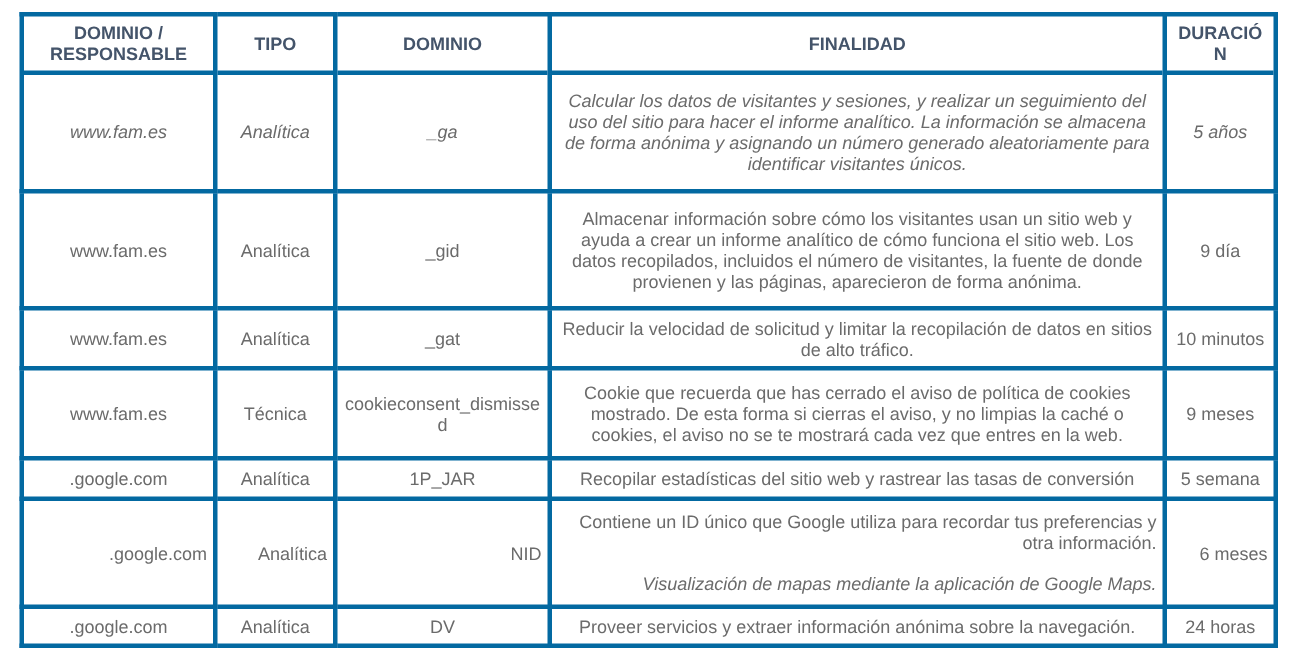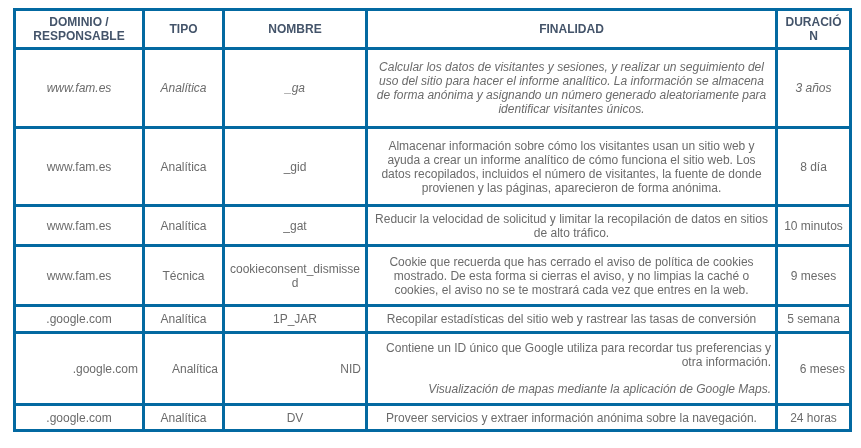--- a/index.html
+++ b/index.html
@@ -71,45 +71,45 @@
       <col class="c-domain">
       <col class="c-type">
       <col class="c-name">
       <col class="c-purpose">
       <col class="c-duration">
     </colgroup>
     <thead>
       <tr>
         <th>DOMINIO / RESPONSABLE</th>
         <th>TIPO</th>
-        <th>NOMBRE</th>
+        <th>DOMINIO</th>
         <th>FINALIDAD</th>
         <th>DURACIÓN</th>
       </tr>
     </thead>
     <tbody id="rows-body">
         <tr class="r0">
     <td>www.fam.es</td>
     <td>Analítica</td>
     <td>_ga</td>
     <td class="purpose-cell">
       <div>Calcular los datos de visitantes y sesiones, y realizar un seguimiento del uso del sitio para hacer el informe analítico. La información se almacena de forma anónima y asignando un número generado aleatoriamente para identificar visitantes únicos.</div>
 
     </td>
-    <td>3 años</td>
+    <td>5 años</td>
   </tr>
         <tr class="r1">
     <td>www.fam.es</td>
     <td>Analítica</td>
     <td>_gid</td>
     <td class="purpose-cell">
       <div>Almacenar información sobre cómo los visitantes usan un sitio web y ayuda a crear un informe analítico de cómo funciona el sitio web. Los datos recopilados, incluidos el número de visitantes, la fuente de donde provienen y las páginas, aparecieron de forma anónima.</div>
 
     </td>
-    <td>8 día</td>
+    <td>9 día</td>
   </tr>
         <tr class="r2">
     <td>www.fam.es</td>
     <td>Analítica</td>
     <td>_gat</td>
     <td class="purpose-cell">
       <div>Reducir la velocidad de solicitud y limitar la recopilación de datos en sitios de alto tráfico.</div>
 
     </td>
     <td>10 minutos</td>

